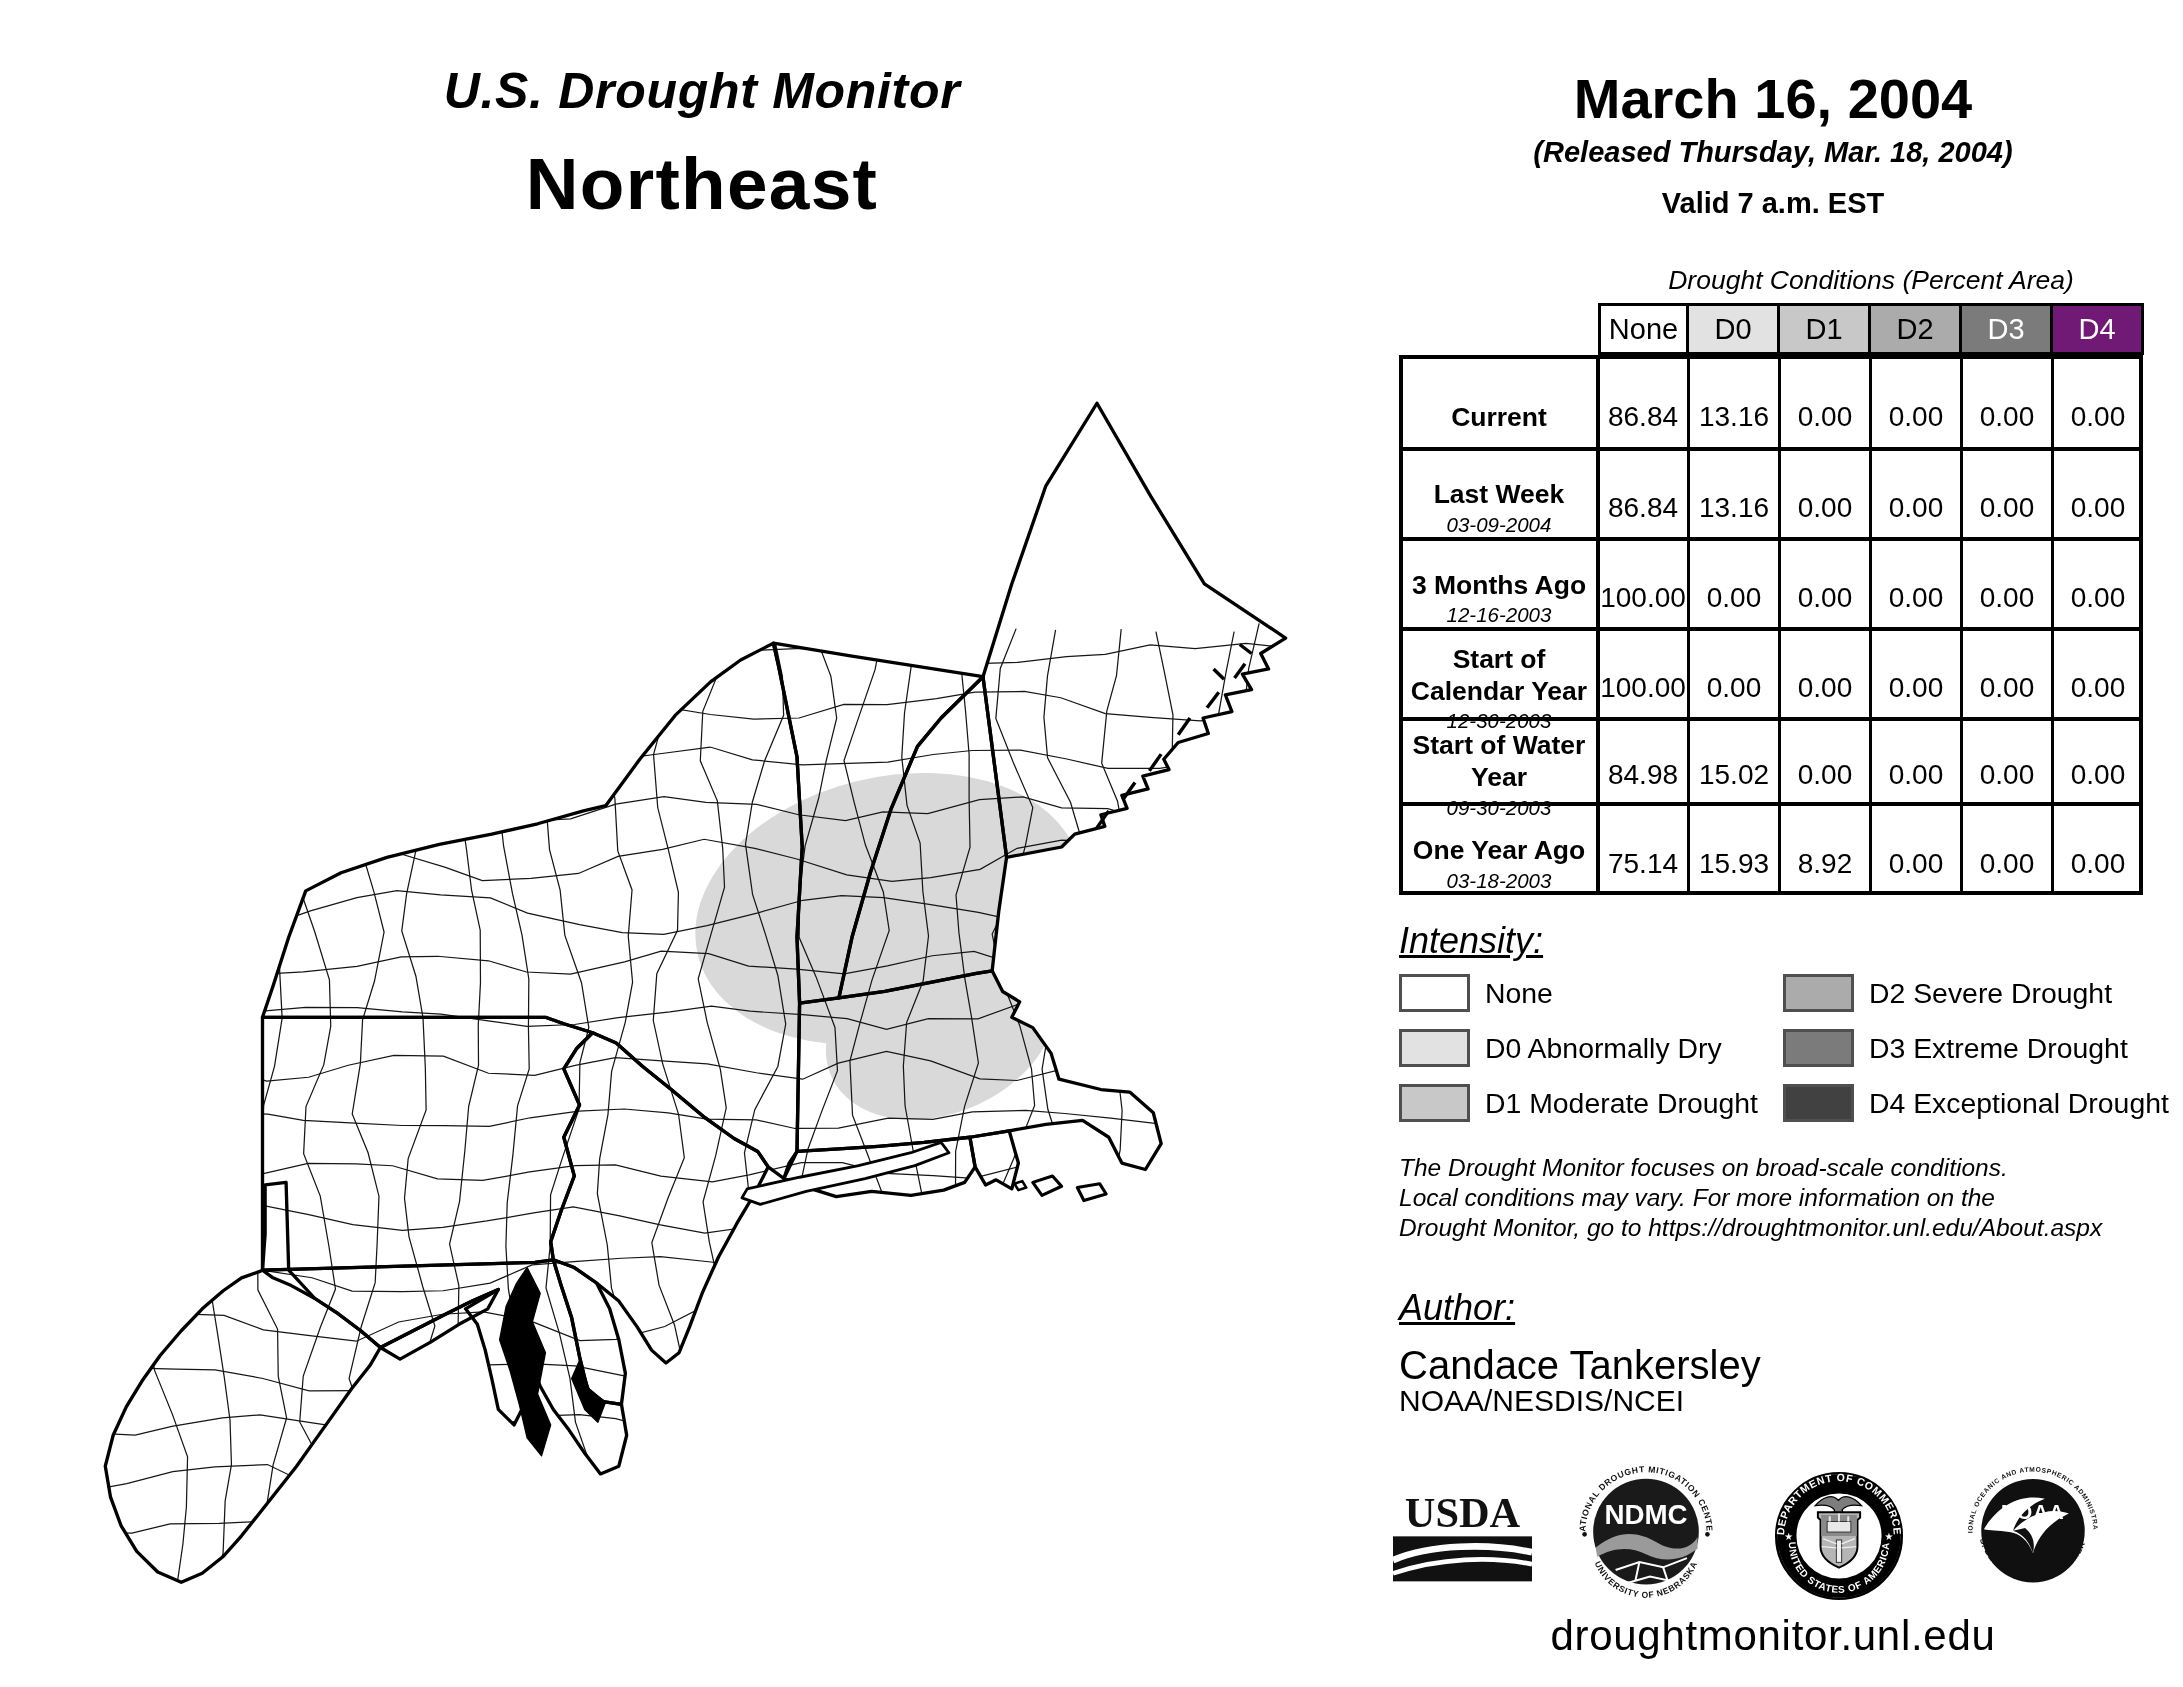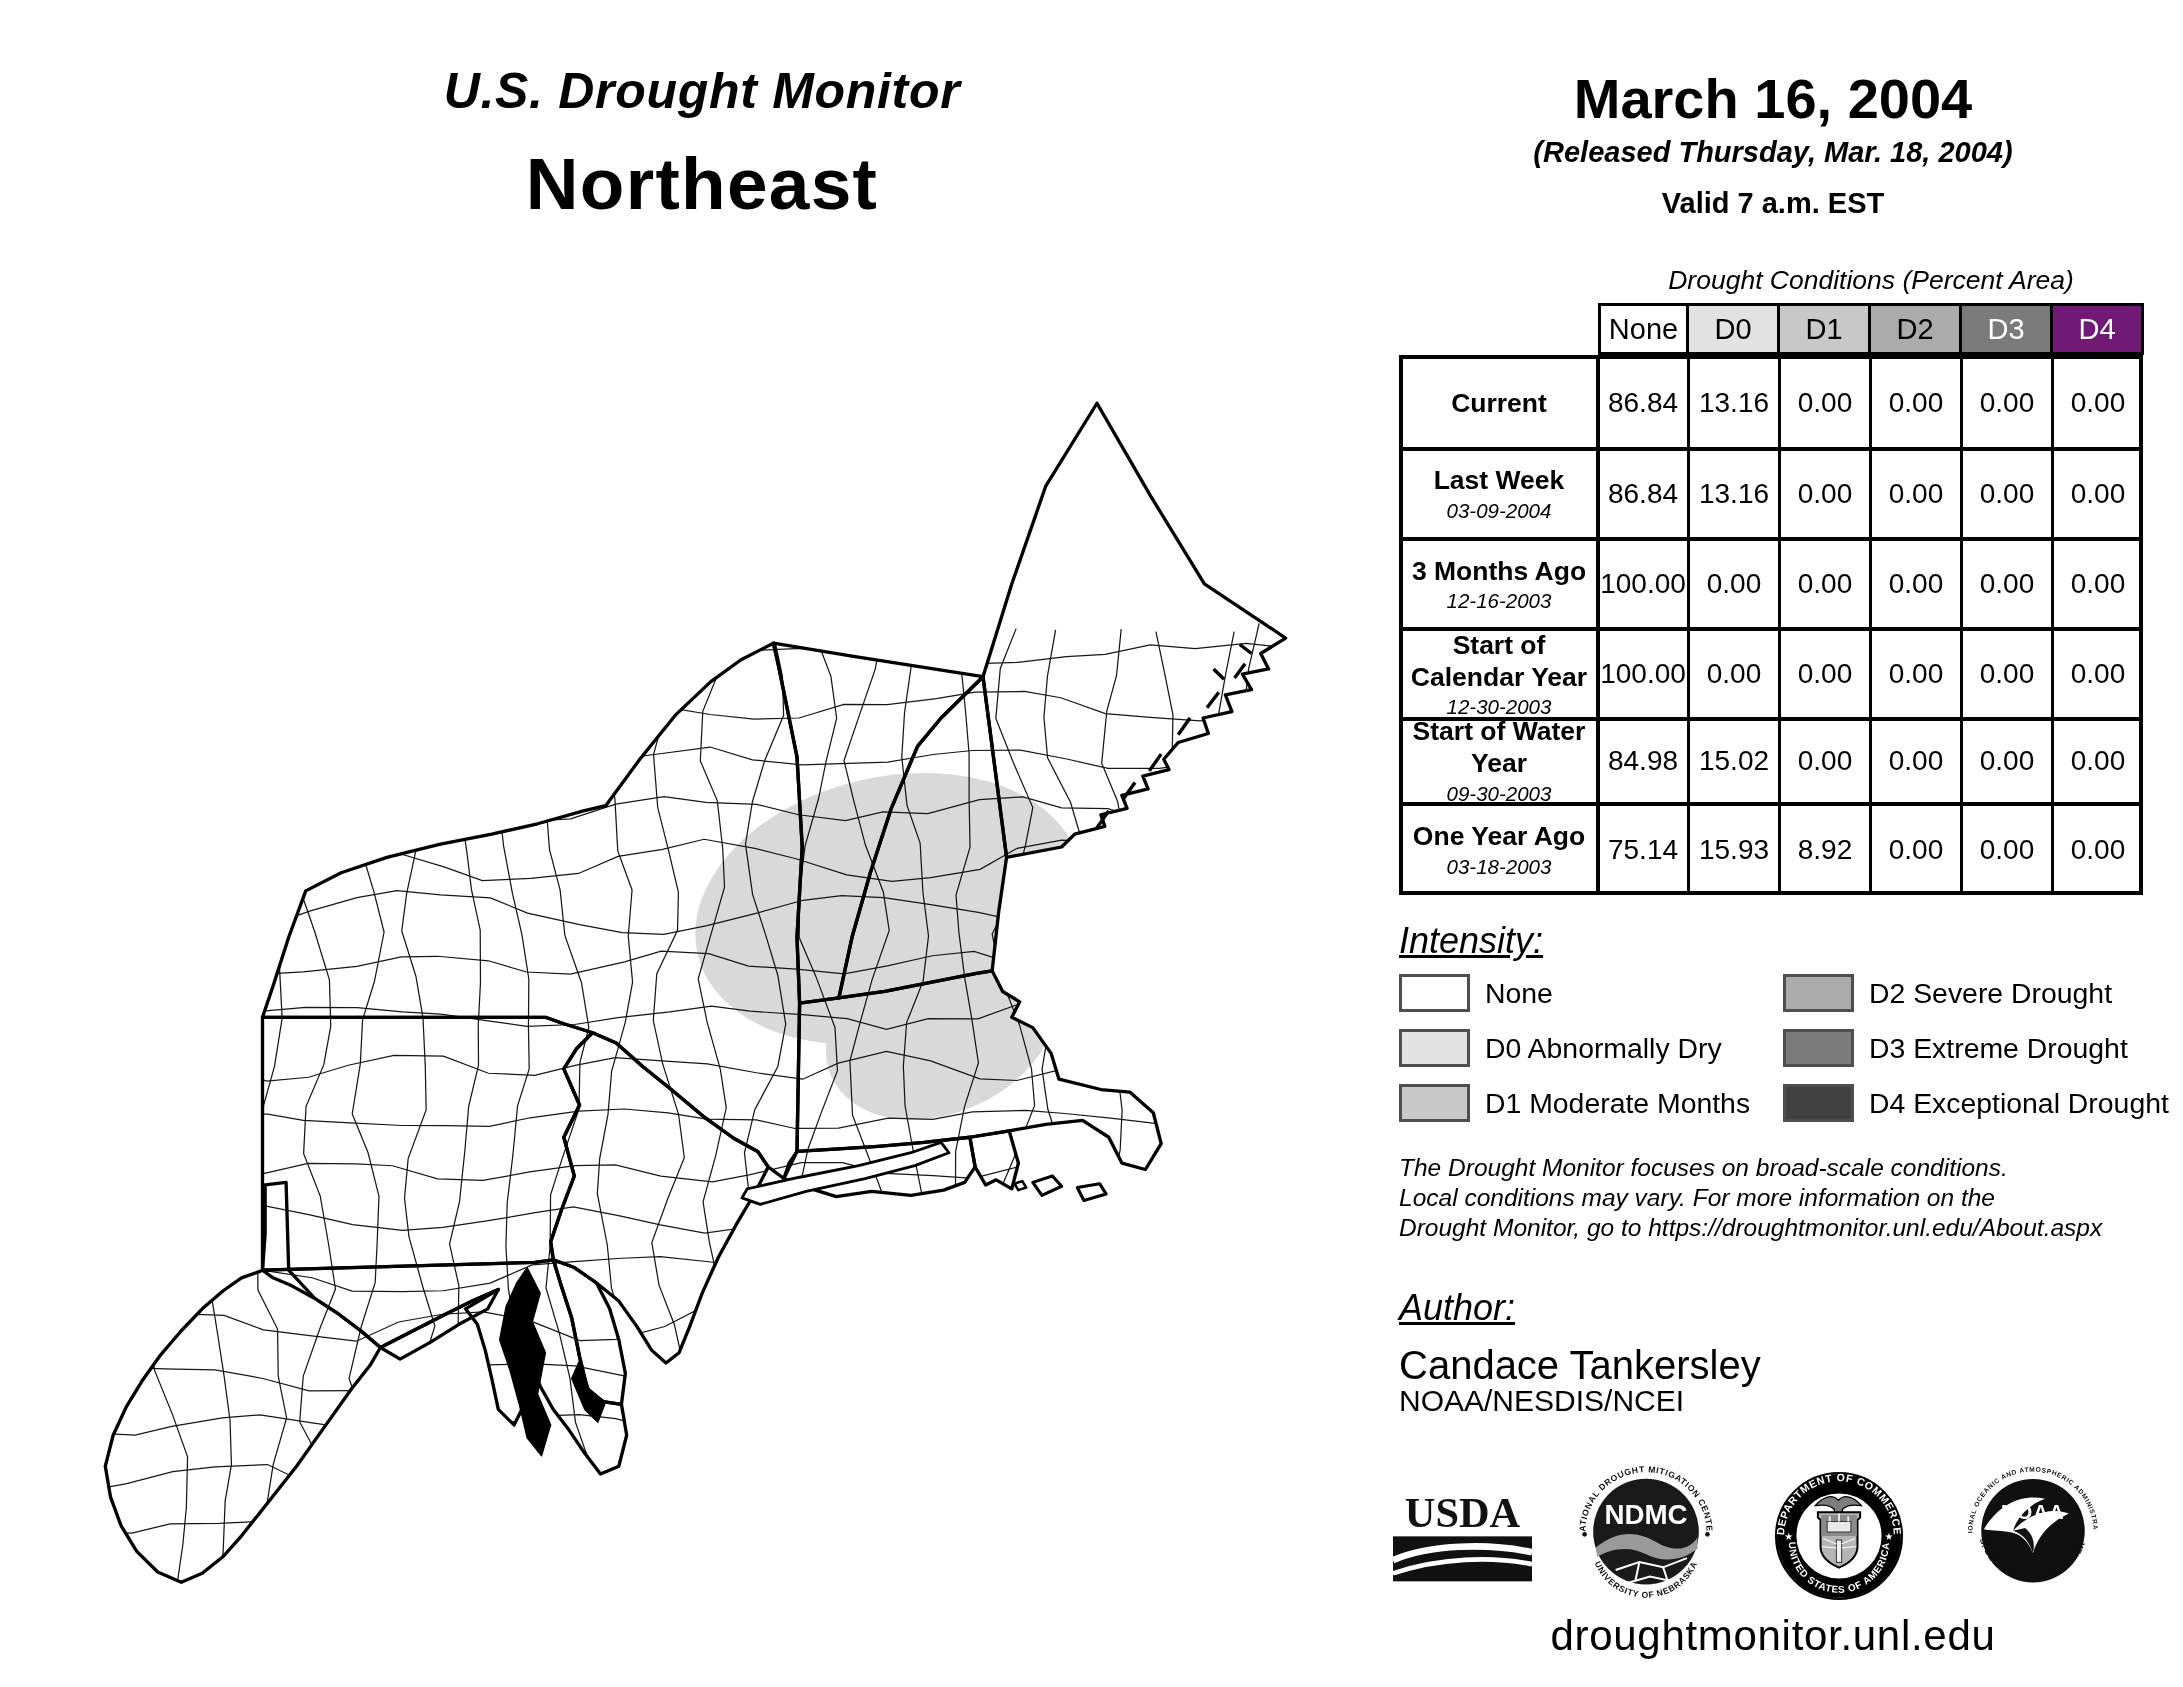--- a/index.html
+++ b/index.html
@@ -16,21 +16,21 @@
   .date-main{left:1442px;top:66px;width:662px;text-align:center;font-size:56px;font-weight:bold;}
   .date-released{left:1442px;top:136px;width:662px;text-align:center;font-size:29px;font-weight:bold;font-style:italic;}
   .date-valid{left:1442px;top:187px;width:662px;text-align:center;font-size:29px;font-weight:bold;}
   
   .tbl-title{left:1598px;top:265px;width:546px;text-align:center;font-size:26.5px;font-style:italic;}
   .hdr-cell{position:absolute;top:303px;height:52px;border:3.3px solid #000;box-sizing:border-box;
     display:flex;align-items:center;justify-content:center;font-size:29px;}
   .tbl-outer{left:1399px;top:355px;width:744px;height:540px;border:4px solid #000;box-sizing:border-box;}
   .tline{position:absolute;background:#000;}
   .cell{position:absolute;display:flex;flex-direction:column;align-items:center;justify-content:center;
-    text-align:center;white-space:nowrap;}
+    text-align:center;white-space:nowrap;margin-top:14px;}
   .cell .rlabel{font-size:26.5px;font-weight:bold;line-height:32px;white-space:normal;width:185px;}
   .cell .rdate{font-size:20.5px;font-style:italic;margin-top:2.6px;}
   .cell .val{font-size:28px;}
   
   .intensity-h{left:1399px;top:920px;font-size:36px;font-style:italic;text-decoration:underline;}
   .leg-swatch{position:absolute;width:71px;height:38px;border:3.3px solid #4f4f4f;box-sizing:border-box;}
   .leg-label{position:absolute;font-size:28.4px;line-height:38px;white-space:nowrap;}
   
   .disclaimer{left:1399px;top:1153px;width:741px;font-size:24.5px;font-style:italic;line-height:30px;}
   .author-h{left:1399px;top:1287px;font-size:36px;font-style:italic;text-decoration:underline;}
@@ -326,21 +326,21 @@
       </div>
     </div>
 
   <div class="abs intensity-h">Intensity:</div>
   <div id="legend">
       <div class="leg-swatch abs" style="left: 1399px; top: 974px; background: rgb(255, 255, 255);"></div>
       <div class="leg-label abs" style="left: 1485px; top: 974px;">None</div>
       <div class="leg-swatch abs" style="left: 1399px; top: 1029px; background: rgb(226, 226, 226);"></div>
       <div class="leg-label abs" style="left: 1485px; top: 1029px;">D0 Abnormally Dry</div>
       <div class="leg-swatch abs" style="left: 1399px; top: 1084px; background: rgb(200, 200, 200);"></div>
-      <div class="leg-label abs" style="left: 1485px; top: 1084px;">D1 Moderate Months</div>
+      <div class="leg-label abs" style="left: 1485px; top: 1084px;">D1 Moderate Drought</div>
       <div class="leg-swatch abs" style="left: 1783px; top: 974px; background: rgb(171, 171, 171);"></div>
       <div class="leg-label abs" style="left: 1869px; top: 974px;">D2 Severe Drought</div>
       <div class="leg-swatch abs" style="left: 1783px; top: 1029px; background: rgb(123, 123, 123);"></div>
       <div class="leg-label abs" style="left: 1869px; top: 1029px;">D3 Extreme Drought</div>
       <div class="leg-swatch abs" style="left: 1783px; top: 1084px; background: rgb(65, 65, 65);"></div>
       <div class="leg-label abs" style="left: 1869px; top: 1084px;">D4 Exceptional Drought</div>
     </div>
 
   <div class="abs disclaimer">
     <div>The Drought Monitor focuses on broad-scale conditions.</div>

